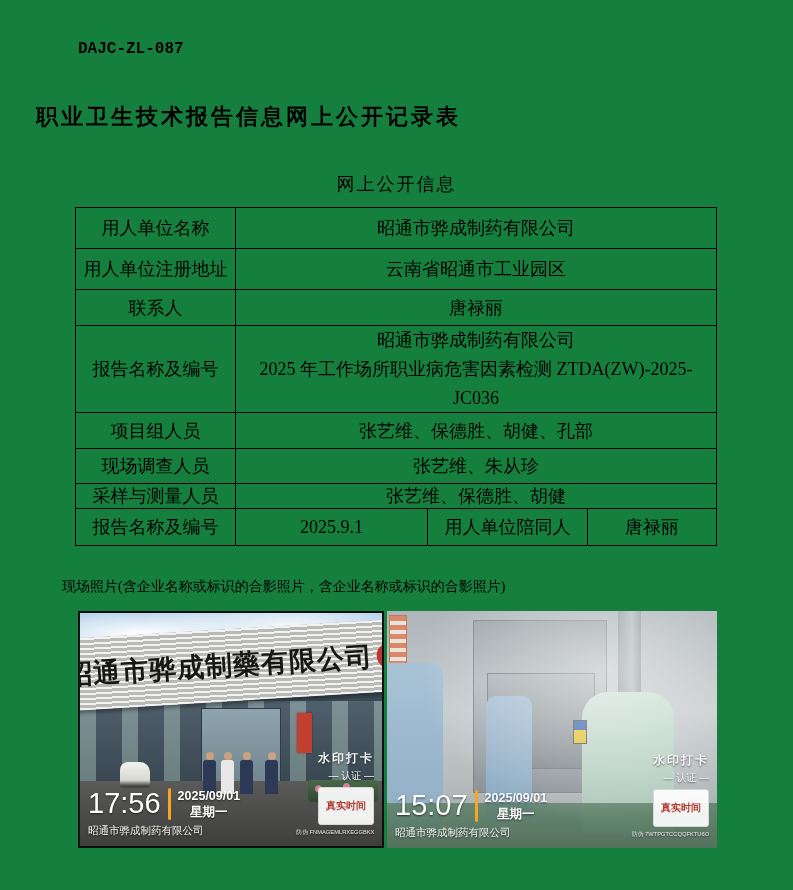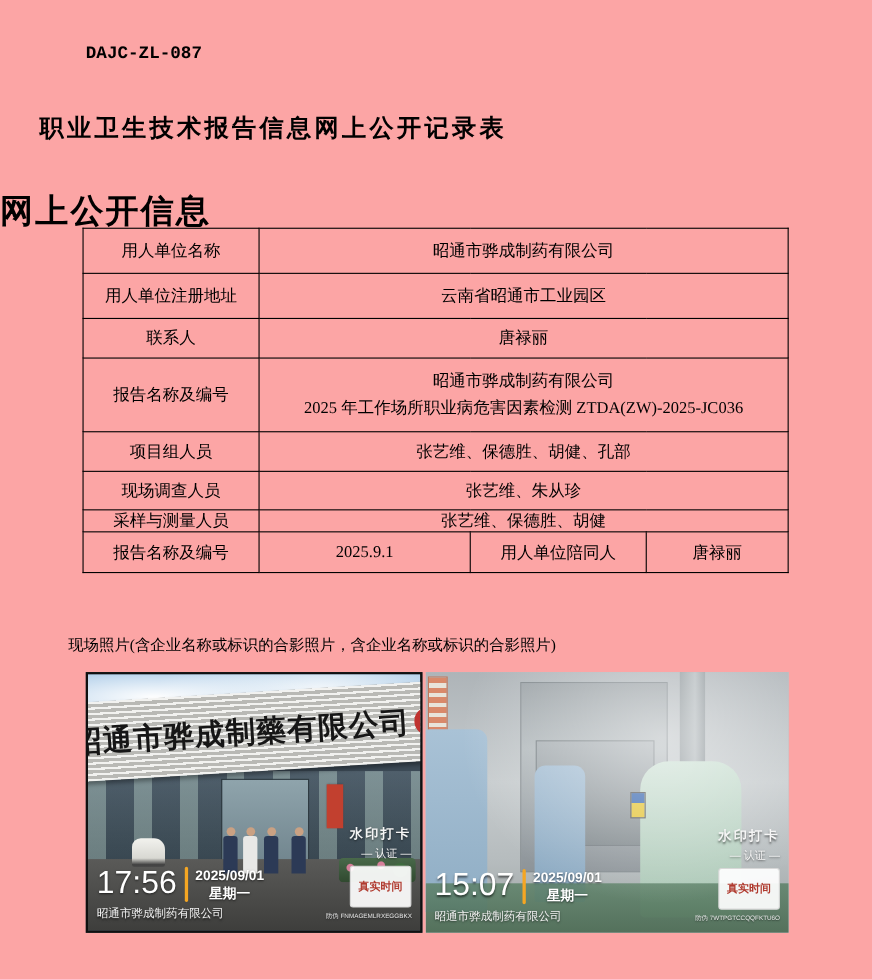--- a/index.html
+++ b/index.html
@@ -1,30 +1,30 @@
 <!DOCTYPE html>
 <html><head>
 <meta charset="utf-8">
 <style>
   html,body{margin:0;padding:0;background:#888;}
-  #page{position:relative;width:793px;height:890px;background:#fca5a5;margin:0 auto;
+  #page{position:relative;width:793px;height:890px;background:#15803d;margin:0 auto;
         font-family:"Liberation Serif",serif;color:#000;overflow:hidden;}
 
   .doc-code{position:absolute;left:78px;top:40px;font-family:"Liberation Mono",monospace;
             font-weight:bold;font-size:16px;letter-spacing:0px;}
 
   .title{position:absolute;left:0;top:102px;width:100%;text-align:left;
          font-size:22px;font-weight:bold;letter-spacing:3px;padding-left:36px;}
-  .subtitle{position:absolute;left:0;top:172px;width:100%;
-            font-size:30px;font-weight:bold;letter-spacing:2px;}
+  .subtitle{position:absolute;left:0;top:172px;width:100%;text-align:center;
+            font-size:18px;font-weight:normal;letter-spacing:2px;}
 
   table.info{position:absolute;left:75px;top:207px;border-collapse:collapse;
              table-layout:fixed;width:641px;}
   table.info td{border:1px solid #000;text-align:center;vertical-align:middle;
-                font-size:15px;padding:0 2px;overflow:hidden;}
+                font-size:18px;padding:0 2px;overflow:hidden;}
   .two-line span{display:block;line-height:1.6;}
 
   .photo-caption{position:absolute;left:62px;top:578px;font-size:14px;white-space:nowrap;}
 
   .photos{position:absolute;left:78px;top:611px;display:flex;gap:3px;}
   .photo{position:relative;overflow:hidden;}
   .photo-left{width:302px;height:233px;border:2px solid #101010;background:#3c4a56;}
   .photo-right{width:330px;height:237px;background:#bfc5c8;}
 
   

